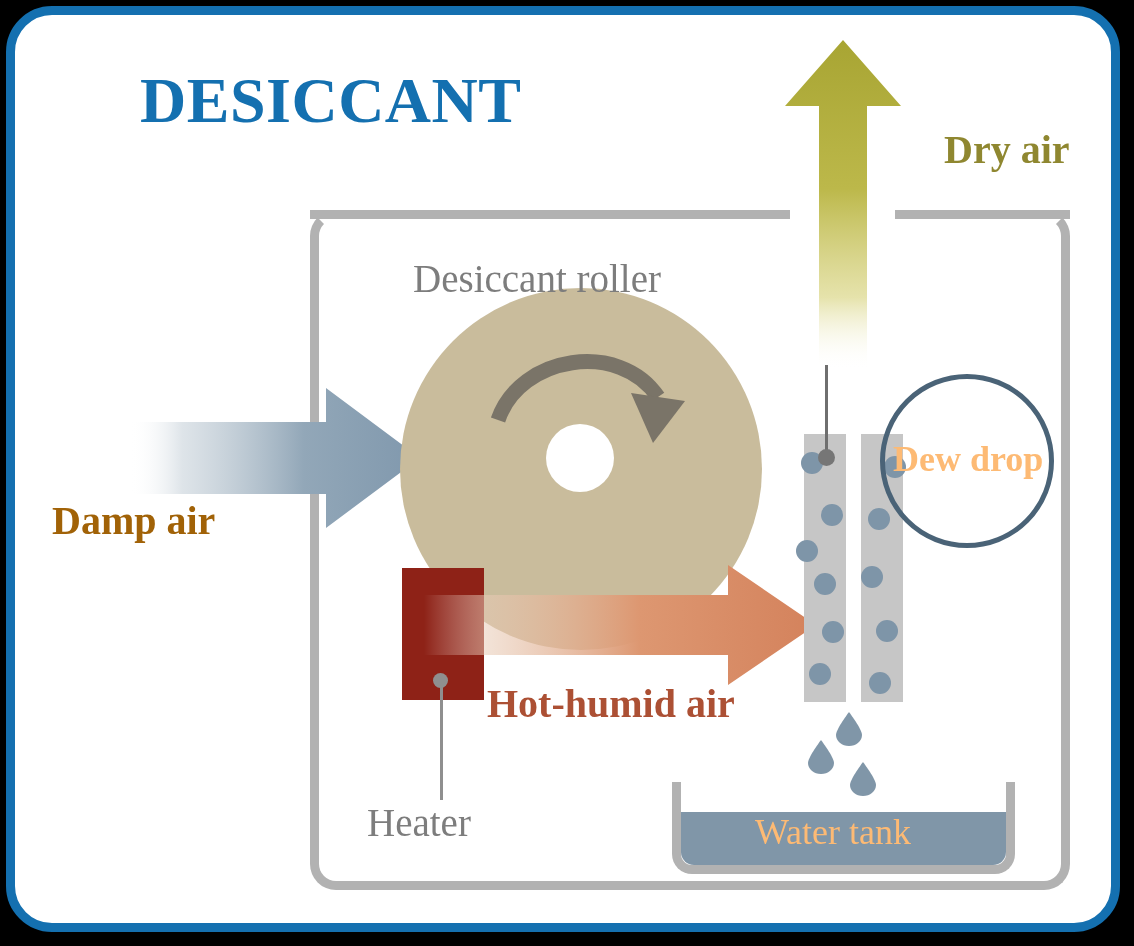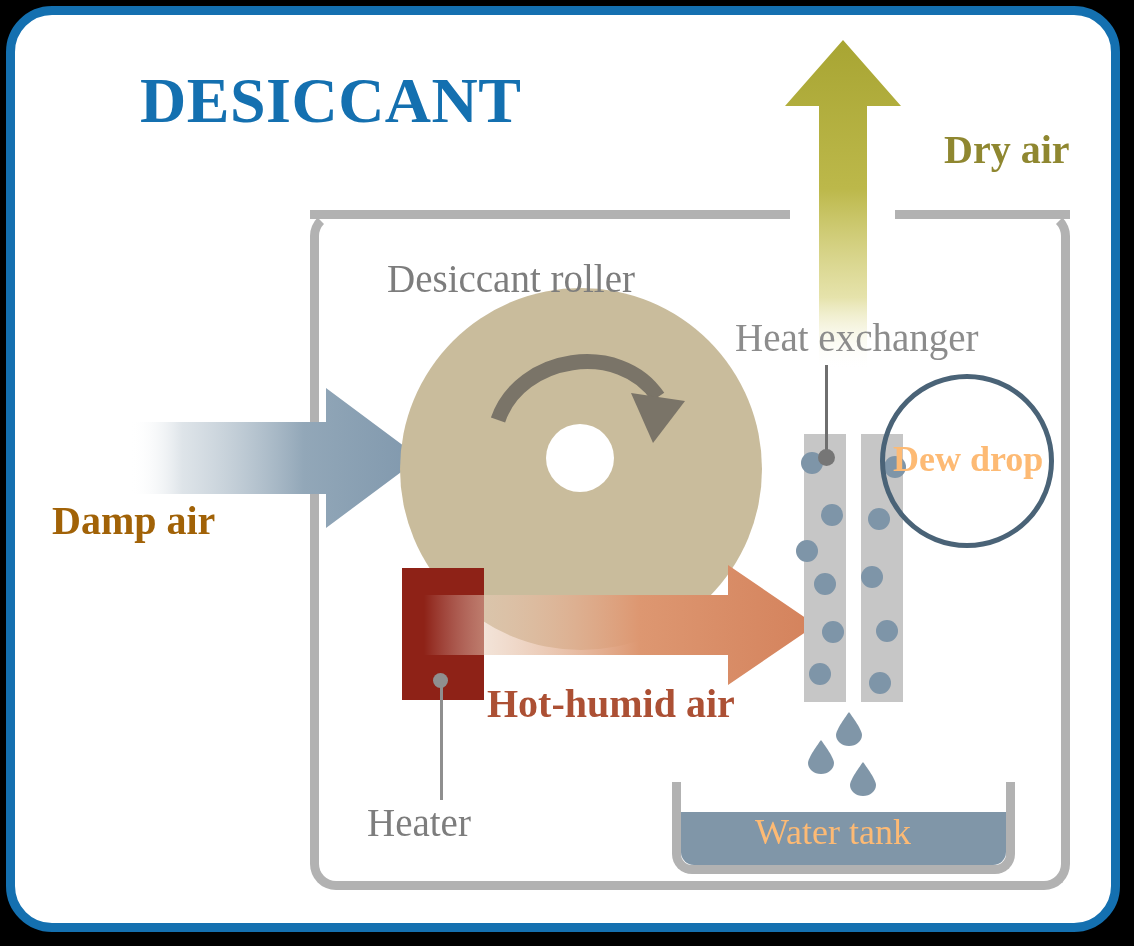--- a/index.html
+++ b/index.html
@@ -81,21 +81,21 @@
     position: absolute;
     left: 546px;
     top: 424px;
     width: 68px;
     height: 68px;
     border-radius: 50%;
     background: #ffffff;
   }
   #roller-label {
     position: absolute;
-    left: 387px;
+    left: 413px;
     top: 256px;
     font-size: 39px;
     color: #7d7d7d;
     white-space: nowrap;
   }
   #rotation-arrow {
     position: absolute;
     left: 490px;
     top: 335px;
     width: 210px;
@@ -374,21 +374,20 @@
       <div class="hx-dot" style="left: 822px; top: 621px; background: rgb(126, 149, 168);"></div>
       <div class="hx-dot" style="left: 809px; top: 663px; background: rgb(126, 149, 168);"></div>
       <div class="hx-dot" style="left: 884px; top: 456px; background: rgb(126, 149, 168);"></div>
       <div class="hx-dot" style="left: 868px; top: 508px; background: rgb(126, 149, 168);"></div>
       <div class="hx-dot" style="left: 861px; top: 566px; background: rgb(126, 149, 168);"></div>
       <div class="hx-dot" style="left: 876px; top: 620px; background: rgb(126, 149, 168);"></div>
       <div class="hx-dot" style="left: 869px; top: 672px; background: rgb(126, 149, 168);"></div>
     </div>
   <div id="hx-leader"></div>
   <div id="hx-dot-anchor"></div>
-  <div id="hx-label">Heat exchanger</div>
 
   <div id="dew-circle"></div>
   <div id="dew-label">Dew drop</div>
 
   <div id="drops-layer">
       <div class="drop" style="left: 808px; top: 740px;"><svg viewBox="0 0 26 34" width="26" height="34">
           <path d="M13,0 C13,0 26,17 26,23 A13,11 0 0 1 0,23 C0,17 13,0 13,0 Z" fill="#8096a8"></path>
         </svg></div>
       <div class="drop" style="left: 836px; top: 712px;"><svg viewBox="0 0 26 34" width="26" height="34">
           <path d="M13,0 C13,0 26,17 26,23 A13,11 0 0 1 0,23 C0,17 13,0 13,0 Z" fill="#8096a8"></path>

